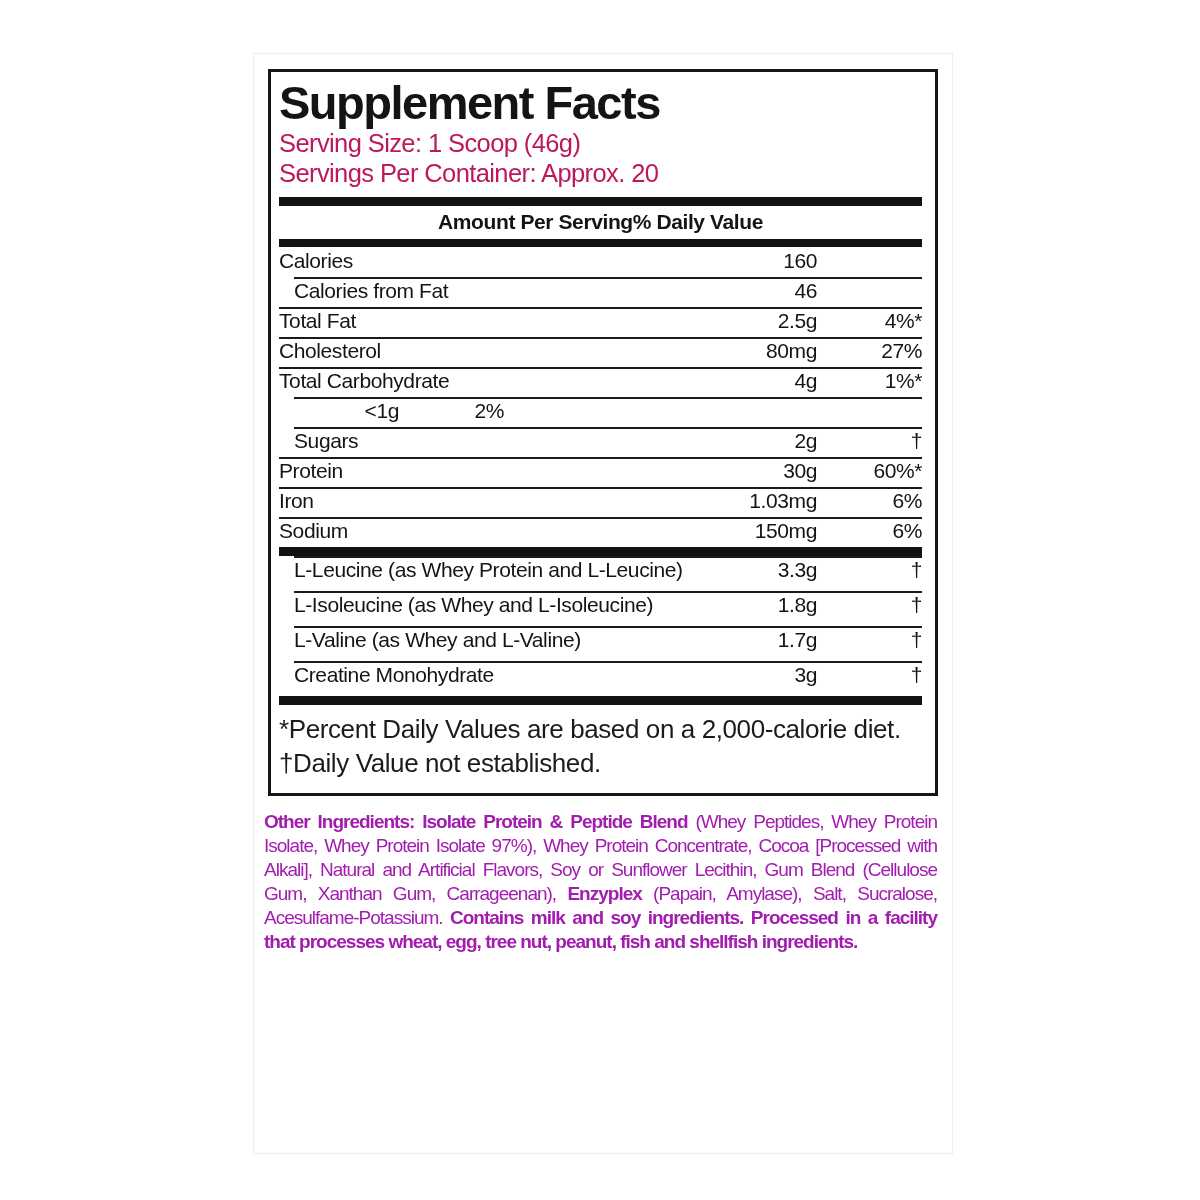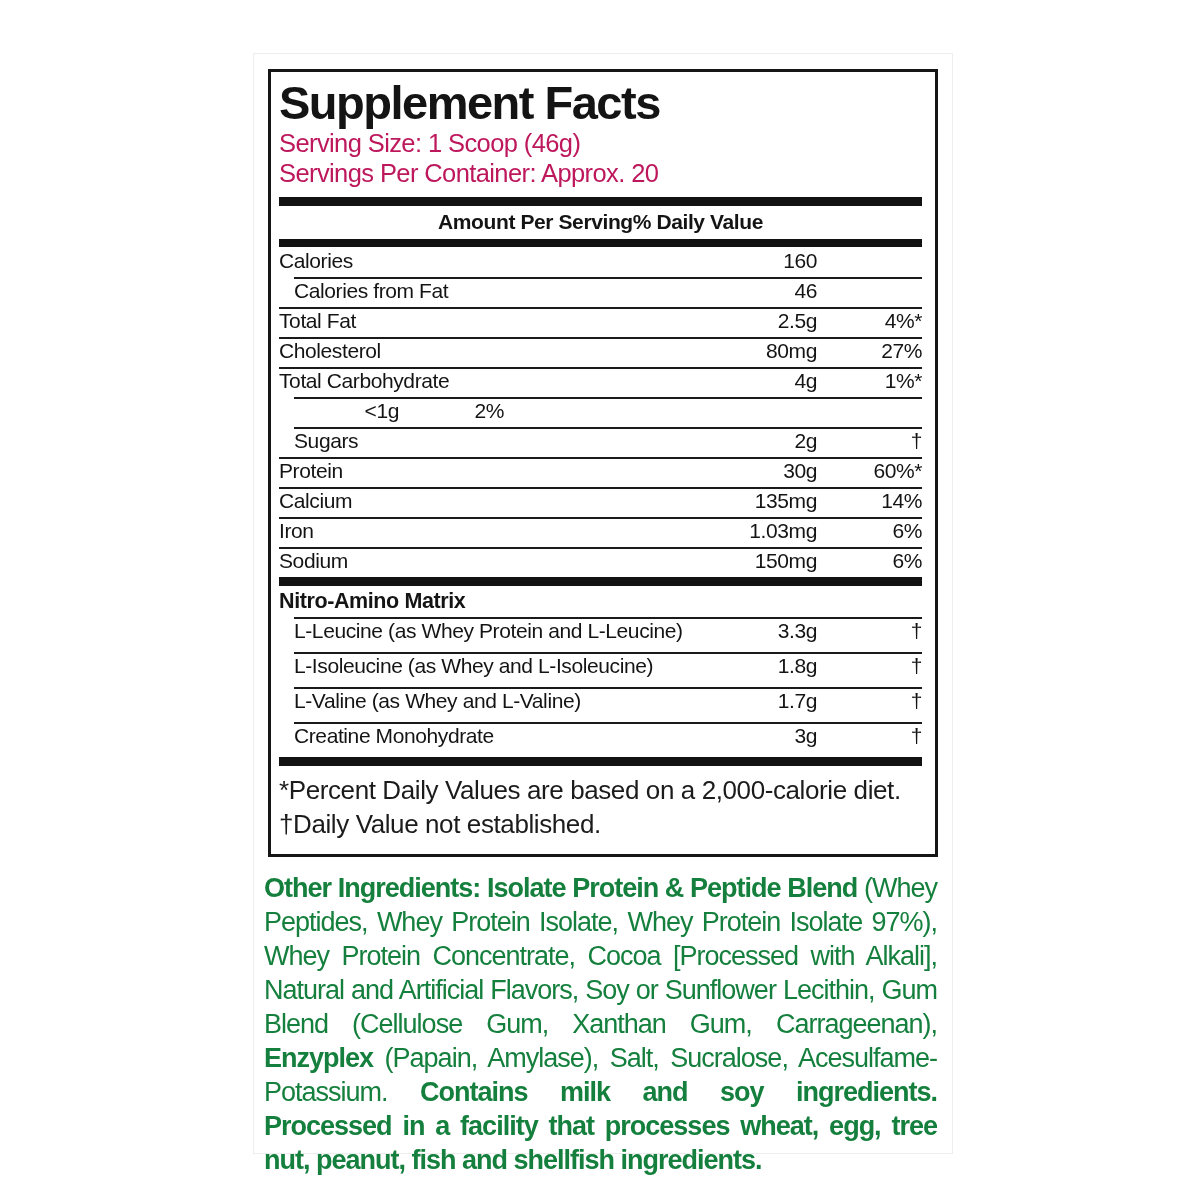--- a/index.html
+++ b/index.html
@@ -26,22 +26,22 @@
   .sections .row{height:35px;}
   .rule{position:absolute;top:0;left:0;right:0;height:2px;background:#1a1a1a;}
   .rule.rule-indent{left:15px;}
   .row .lab{flex:1;white-space:nowrap;padding-top:2px;}
   .row.indent .lab{padding-left:15px;}
   .row .amt{width:120px;text-align:right;padding-top:2px;}
   .row .dv{width:105px;text-align:right;padding-top:2px;}
   .sec-head{position:relative;display:flex;align-items:center;height:31px;font-weight:700;font-size:21.5px;letter-spacing:-0.4px;}
   .footnotes{margin-top:8px;font-size:26px;letter-spacing:-0.4px;line-height:1.3;color:#1b1b1b;}
   .ingredients{
-    margin:14px 15px 0 10px;font-size:27px;line-height:1.26;
-    letter-spacing:-1px;text-align:justify;color:#15803d;
+    margin:14px 15px 0 10px;font-size:19px;line-height:1.26;
+    letter-spacing:-1px;text-align:justify;color:#a21caf;
   }
   .ingredients .b{font-weight:700;}
 </style>
 </head>
 <body>
 
 <div class="panel">
   <div class="facts-box">
     <div class="title">Supplement Facts</div>
     <div class="serving">Serving Size: 1 Scoop (46g)</div>
@@ -96,44 +96,35 @@
           <span class="dv">†</span>
         </div>
         <div class="row">
           <span class="rule"></span>
           <span class="lab">Protein</span>
           <span class="amt">30g</span>
           <span class="dv">60%*</span>
         </div>
         <div class="row">
           <span class="rule"></span>
-          <span class="lab">Calcium</span>
-          <span class="amt">135mg</span>
-          <span class="dv">14%</span>
-        </div>
-        <div class="row">
-          <span class="rule"></span>
           <span class="lab">Iron</span>
           <span class="amt">1.03mg</span>
           <span class="dv">6%</span>
         </div>
         <div class="row">
           <span class="rule"></span>
           <span class="lab">Sodium</span>
           <span class="amt">150mg</span>
           <span class="dv">6%</span>
         </div>
       </div>
 
     <div class="bar"></div>
 
     <div id="sections" class="sections">
-        <div class="sec-head">
-          <span>Nitro-Amino Matrix</span>
-        </div>
         <div class="row indent">
           <span class="rule rule-indent"></span>
           <span class="lab">L-Leucine (as Whey Protein and L-Leucine)</span>
           <span class="amt">3.3g</span>
           <span class="dv">†</span>
         </div>
         <div class="row indent">
           <span class="rule rule-indent"></span>
           <span class="lab">L-Isoleucine (as Whey and L-Isoleucine)</span>
           <span class="amt">1.8g</span>

